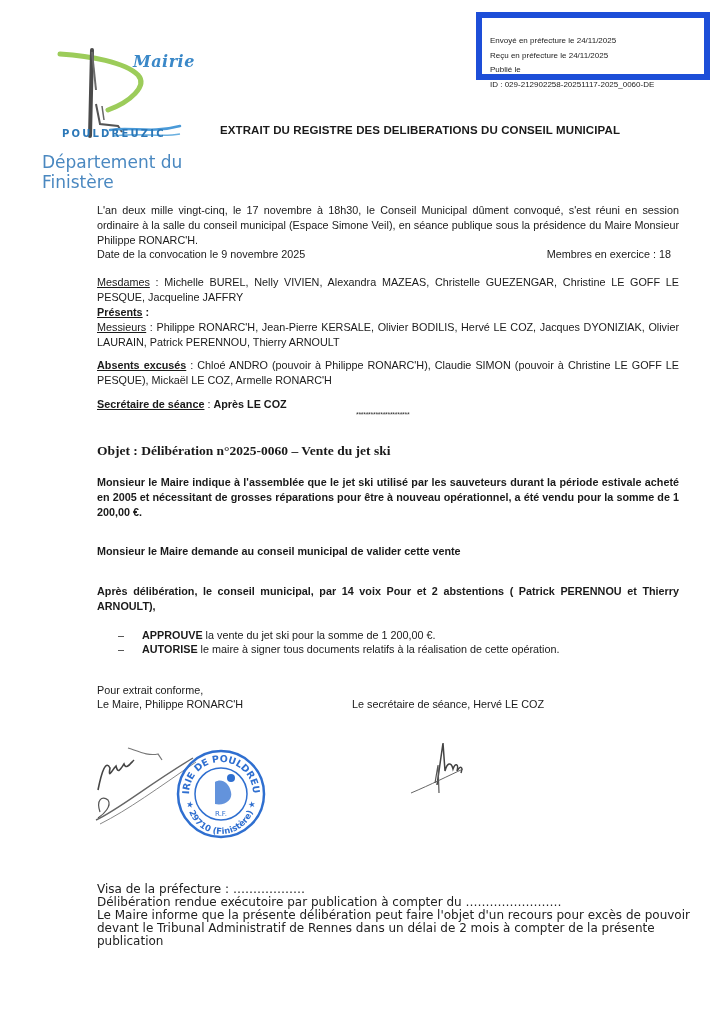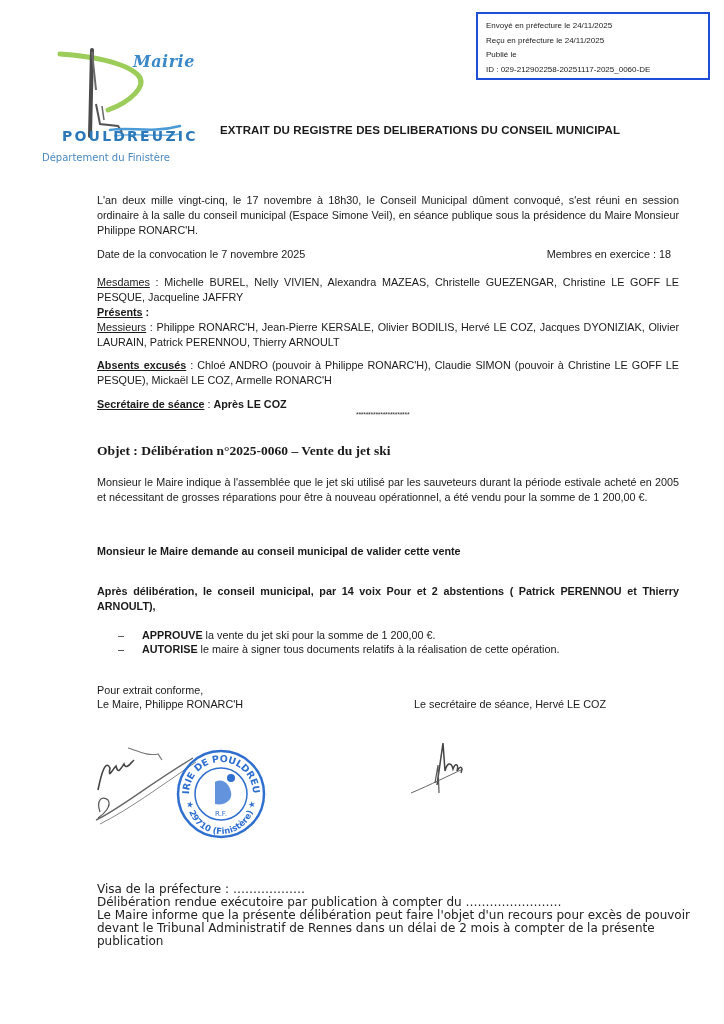--- a/index.html
+++ b/index.html
@@ -3,32 +3,32 @@
   <meta charset="utf-8">
   <style>
     html, body { margin: 0; padding: 0; background: #ffffff; }
     body {
       width: 724px; height: 1024px; position: relative; overflow: hidden;
       font-family: "Liberation Sans", sans-serif; color: #1a1a1a;
     }
     .abs { position: absolute; }
     .stamp-box {
       left: 476px; top: 12px; width: 234px; height: 68px;
-      border: 2px solid #1d4ed8; box-sizing: border-box;
-      padding: 5px 8px; font-size: 8px; line-height: 14.5px; color: #222;
+      border: 6px solid #1d4ed8; box-sizing: border-box;
+      padding: 16px 8px; font-size: 8px; line-height: 14.5px; color: #222;
     }
     .logo { left: 30px; top: 40px; width: 180px; height: 135px; }
     .logo-name {
       position: absolute; left: 32px; top: 88px;
       font-family: "DejaVu Sans", sans-serif; font-weight: bold;
-      font-size: 14px; letter-spacing: 2.2px; color: #2c78b8;
+      font-size: 10px; letter-spacing: 2.2px; color: #2c78b8;
     }
     .logo-dept {
       position: absolute; left: 12px; top: 112px;
-      font-family: "DejaVu Sans", sans-serif; font-size: 10px; color: #4a88c0;
+      font-family: "DejaVu Sans", sans-serif; font-size: 17px; color: #4a88c0;
     }
     .logo-mairie {
       position: absolute; left: 103px; top: 12px;
       font-family: "DejaVu Serif", serif; font-style: italic; font-weight: bold;
       font-size: 16px; color: #3a88c8; letter-spacing: 0.5px;
     }
     .doc-title {
       left: 220px; top: 124px; font-size: 11.5px; font-weight: bold; letter-spacing: 0.1px;
     }
     .p {
@@ -71,24 +71,24 @@
     <path d="M80 90 C 100 86, 120 94, 150 86" stroke="#4a9ad8" stroke-width="2.5" fill="none" stroke-linecap="round"></path>
     <path d="M84 96 C 110 92, 130 98, 150 94" stroke="#6ab0e0" stroke-width="1.5" fill="none"></path>
   </svg>
   <div class="logo-mairie">Mairie</div>
   <div class="logo-name">POULDREUZIC</div>
   <div class="logo-dept">Département du Finistère</div>
 </div>
 
 <div class="abs doc-title">EXTRAIT DU REGISTRE DES DELIBERATIONS DU CONSEIL MUNICIPAL</div>
 
-<div class="abs p" style="top:193px;">L'an deux mille vingt-cinq, le 17 novembre à 18h30, le Conseil Municipal dûment convoqué, s'est réuni en session ordinaire à la salle du conseil municipal (Espace Simone Veil), en séance publique sous la présidence du Maire Monsieur Philippe RONARC'H.</div>
+<div class="abs p" style="top:203px;">L'an deux mille vingt-cinq, le 17 novembre à 18h30, le Conseil Municipal dûment convoqué, s'est réuni en session ordinaire à la salle du conseil municipal (Espace Simone Veil), en séance publique sous la présidence du Maire Monsieur Philippe RONARC'H.</div>
 
 <div class="abs row" style="top:247px;">
-  <span>Date de la convocation le 7 novembre 2025</span>
+  <span>Date de la convocation le 9 novembre 2025</span>
   <span style="padding-right:8px;">Membres en exercice : 18</span>
 </div>
 
 <div class="abs p" style="top:275px;">
   <div><span class="u">Mesdames</span><span> : Michelle BUREL, Nelly VIVIEN, Alexandra MAZEAS, Christelle GUEZENGAR, Christine LE GOFF LE PESQUE, Jacqueline JAFFRY</span></div>
   <div><span class="b u">Présents</span><span class="b"> :</span></div>
   <div><span class="u">Messieurs</span><span> : Philippe RONARC'H, Jean-Pierre KERSALE, Olivier BODILIS, Hervé LE COZ, Jacques DYONIZIAK, Olivier LAURAIN, Patrick PERENNOU, Thierry ARNOULT</span></div>
 </div>
 
 <div class="abs p" style="top:358px;">
@@ -96,41 +96,41 @@
 </div>
 
 <div class="abs p" style="top:397px;">
   <span class="b u">Secrétaire de séance</span><span> : </span><span class="b">Après LE COZ</span>
 </div>
 
 <div class="abs stars">**********************</div>
 
 <div class="abs objet">Objet : Délibération n°2025-0060 – Vente du jet ski</div>
 
-<div class="abs p" style="top:475px;">Monsieur le Maire indique à l'assemblée que le jet ski utilisé par les sauveteurs durant la période estivale acheté en 2005 et nécessitant de grosses réparations pour être à nouveau opérationnel, a été vendu pour la somme de 1 200,00 €.</div>
+<div class="abs p" style="top:475px;font-weight:bold;">Monsieur le Maire indique à l'assemblée que le jet ski utilisé par les sauveteurs durant la période estivale acheté en 2005 et nécessitant de grosses réparations pour être à nouveau opérationnel, a été vendu pour la somme de 1 200,00 €.</div>
 
 <div class="abs p b" style="top:544px;">Monsieur le Maire demande au conseil municipal de valider cette vente</div>
 
 <div class="abs p b" style="top:584px;">Après délibération, le conseil municipal, par 14 voix Pour et 2 abstentions ( Patrick PERENNOU et Thierry ARNOULT),</div>
 
 <div class="abs bullets">
   <div class="li">
     <span class="dash">–</span>
     <span><span class="b">APPROUVE</span><span> la vente du jet ski pour la somme de 1 200,00 €.</span></span>
   </div>
   <div class="li">
     <span class="dash">–</span>
     <span><span class="b">AUTORISE</span><span> le maire à signer tous documents relatifs à la réalisation de cette opération.</span></span>
   </div>
 </div>
 
 <div class="abs p" style="top:684px; line-height:13.5px;">
   <div>Pour extrait conforme,</div>
   <div style="display:flex;">
-    <span style="width:317px;">Le Maire, Philippe RONARC'H</span>
+    <span style="width:255px;">Le Maire, Philippe RONARC'H</span>
     <span>Le secrétaire de séance, Hervé LE COZ</span>
   </div>
 </div>
 
 <svg class="sig" style="left:88px; top:740px;" width="110" height="90" viewBox="0 0 110 90">
   <path d="M10 50 C 14 30, 18 20, 22 28 C 20 40, 24 30, 28 26 C 30 34, 32 30, 36 24 C 38 30, 42 24, 46 20" stroke="#444" stroke-width="1.6" fill="none"></path>
   <path d="M40 8 C 52 12, 60 16, 70 14 L 74 20" stroke="#777" stroke-width="1.2" fill="none"></path>
   <path d="M8 80 C 30 70, 60 45, 105 18" stroke="#666" stroke-width="1.4" fill="none"></path>
   <path d="M12 72 C 8 60, 14 55, 20 60 C 24 66, 16 74, 10 78" stroke="#555" stroke-width="1.2" fill="none"></path>
   <path d="M12 84 C 40 70, 70 48, 108 22" stroke="#888" stroke-width="1" fill="none"></path>

